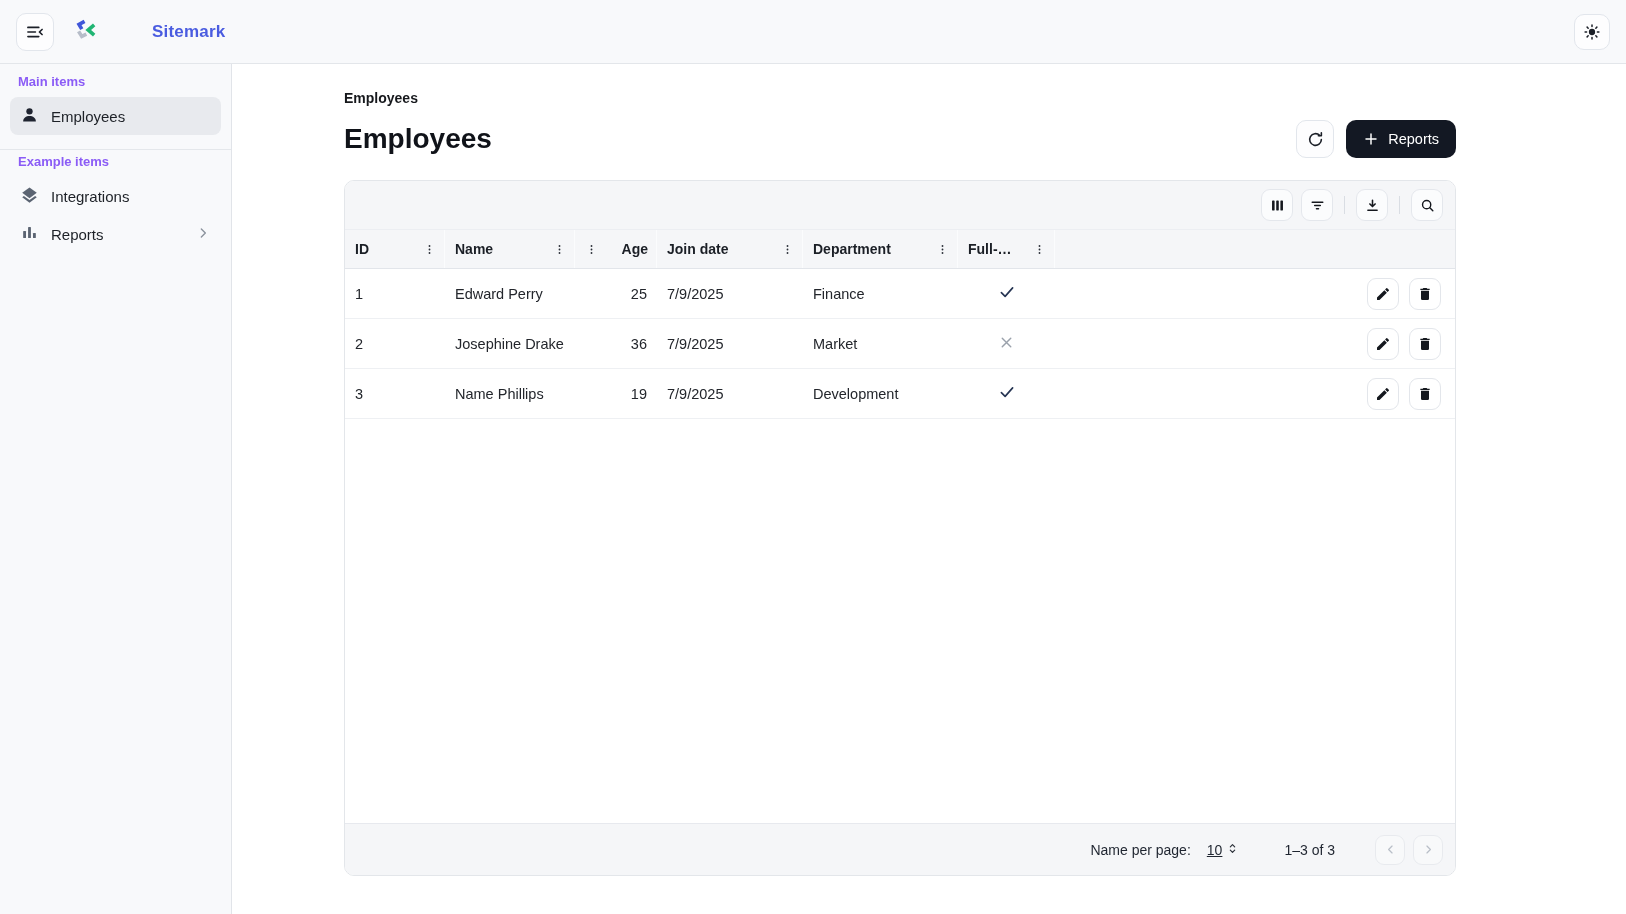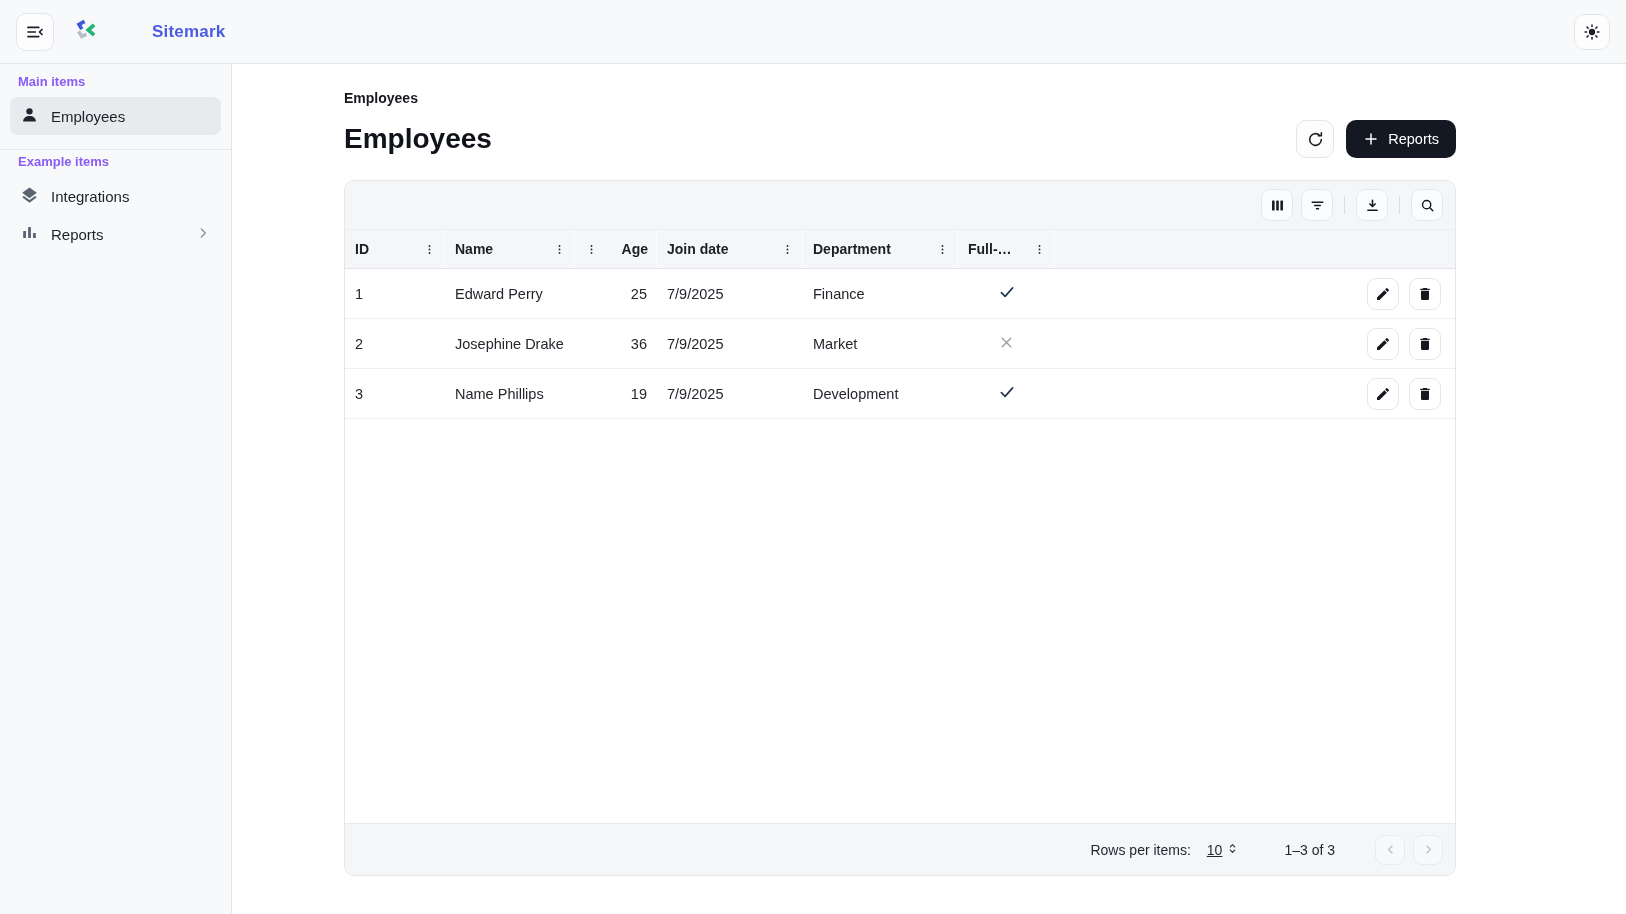--- a/index.html
+++ b/index.html
@@ -366,21 +366,21 @@
                     <path d="M6 19a2 2 0 0 0 2 2h8a2 2 0 0 0 2-2V7H6v12zM19 4h-3.5l-1-1h-5l-1 1H5v2h14V4z"></path>
                   </svg>
               </span>
             </button>
           </div>
         </div>
 
         <div class="tspacer"></div>
 
         <div class="tfooter">
-          <span>Rows per items:</span>
+          <span>Name per page:</span>
           <span class="rpp-select">
             <span>10</span>
             <span>
               <svg width="15" height="15" viewBox="0 0 24 24" fill="none" stroke="#2a2f38" stroke-width="1.9" stroke-linecap="round" stroke-linejoin="round">
                 <path d="M8.5 9.3L12 5.8l3.5 3.5M8.5 14.7l3.5 3.5 3.5-3.5"></path>
               </svg>
             </span>
           </span>
           <span class="range">1–3 of 3</span>
           <button class="pg-btn">

